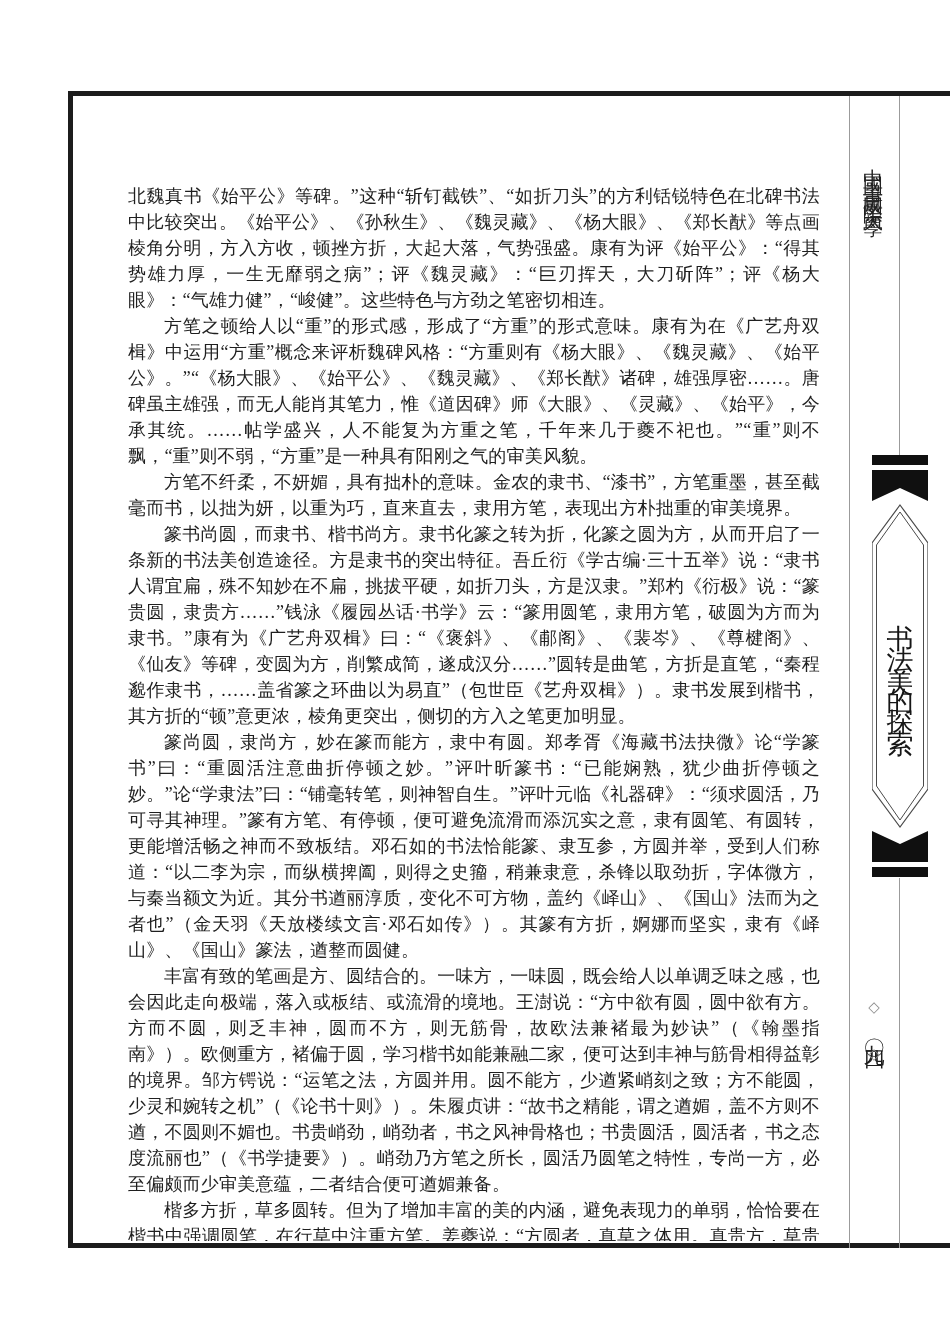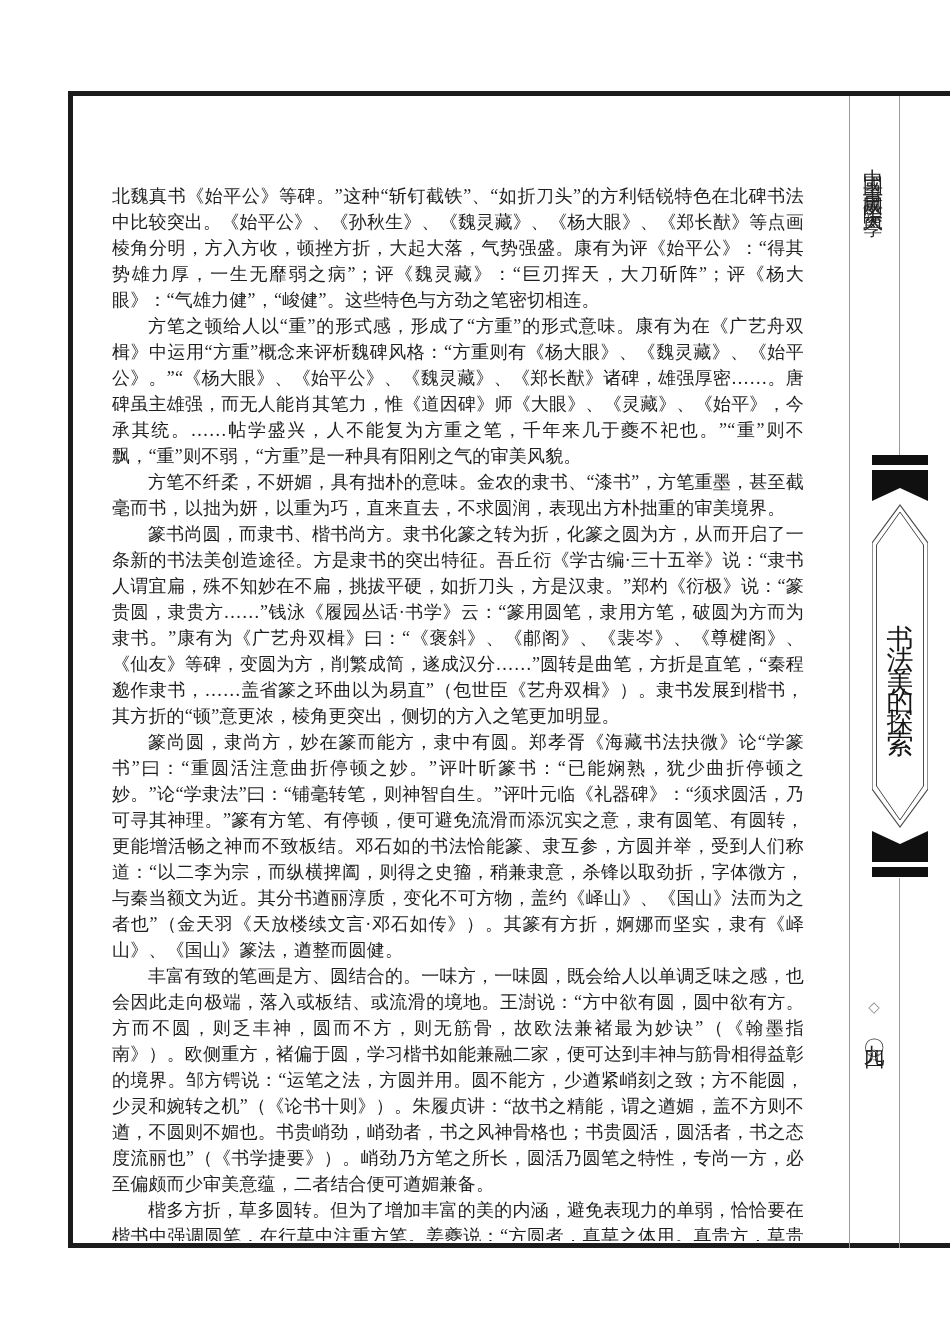--- a/index.html
+++ b/index.html
@@ -5,21 +5,21 @@
 <style>
   html,body{margin:0;padding:0;background:#ffffff;}
   #page{position:relative;width:950px;height:1344px;background:#ffffff;overflow:hidden;
         font-family:"Liberation Serif","DejaVu Serif",serif;color:#1f1f1f;}
 
   
   .frame{position:absolute;left:68px;top:91px;right:0;height:1157px;
          border:5px solid #1c1c1c;border-right:none;box-sizing:border-box;}
 
   
-  .text-area{position:absolute;left:112px;top:183px;width:692px;height:1058px;overflow:hidden;}
+  .text-area{position:absolute;left:128px;top:183px;width:692px;height:1058px;overflow:hidden;}
   .para{margin:0;font-size:18px;line-height:26px;text-align:justify;letter-spacing:0.2px;}
   .para.indent{text-indent:2em;}
 
   
   .vrule{position:absolute;width:1px;background:#9b9b9b;}
   .vrule-left{left:849px;top:96px;height:1152px;}
   .vrule-right-upper{left:899px;top:96px;height:359px;}
   .vrule-right-lower{left:899px;top:878px;height:370px;}
 
   
@@ -42,21 +42,21 @@
 </head>
 <body>
 
 <div id="page">
 
   <div class="frame"></div>
 
   <div class="text-area">
       <p class="para">北魏真书《始平公》等碑。”这种“斩钉截铁”、“如折刀头”的方利铦锐特色在北碑书法中比较突出。《始平公》、《孙秋生》、《魏灵藏》、《杨大眼》、《郑长猷》等点画棱角分明，方入方收，顿挫方折，大起大落，气势强盛。康有为评《始平公》：“得其势雄力厚，一生无靡弱之病”；评《魏灵藏》：“巨刃挥天，大刀斫阵”；评《杨大眼》：“气雄力健”，“峻健”。这些特色与方劲之笔密切相连。</p>
       <p class="para indent">方笔之顿给人以“重”的形式感，形成了“方重”的形式意味。康有为在《广艺舟双楫》中运用“方重”概念来评析魏碑风格：“方重则有《杨大眼》、《魏灵藏》、《始平公》。”“《杨大眼》、《始平公》、《魏灵藏》、《郑长猷》诸碑，雄强厚密……。唐碑虽主雄强，而无人能肖其笔力，惟《道因碑》师《大眼》、《灵藏》、《始平》，今承其统。……帖学盛兴，人不能复为方重之笔，千年来几于夔不祀也。”“重”则不飘，“重”则不弱，“方重”是一种具有阳刚之气的审美风貌。</p>
-      <p class="para indent">方笔不纤柔，不妍媚，具有拙朴的意味。金农的隶书、“漆书”，方笔重墨，甚至截毫而书，以拙为妍，以重为巧，直来直去，不求圆润，表现出方朴拙重的审美境界。</p>
+      <p class="para indent">方笔不纤柔，不妍媚，具有拙朴的意味。金农的隶书、“漆书”，方笔重墨，甚至截毫而书，以拙为妍，以重为巧，直来直去，隶用方笔，表现出方朴拙重的审美境界。</p>
       <p class="para indent">篆书尚圆，而隶书、楷书尚方。隶书化篆之转为折，化篆之圆为方，从而开启了一条新的书法美创造途径。方是隶书的突出特征。吾丘衍《学古编·三十五举》说：“隶书人谓宜扁，殊不知妙在不扁，挑拔平硬，如折刀头，方是汉隶。”郑杓《衍极》说：“篆贵圆，隶贵方……”钱泳《履园丛话·书学》云：“篆用圆笔，隶用方笔，破圆为方而为隶书。”康有为《广艺舟双楫》曰：“《褒斜》、《郙阁》、《裴岑》、《尊楗阁》、《仙友》等碑，变圆为方，削繁成简，遂成汉分……”圆转是曲笔，方折是直笔，“秦程邈作隶书，……盖省篆之环曲以为易直”（包世臣《艺舟双楫》）。隶书发展到楷书，其方折的“顿”意更浓，棱角更突出，侧切的方入之笔更加明显。</p>
       <p class="para indent">篆尚圆，隶尚方，妙在篆而能方，隶中有圆。郑孝胥《海藏书法抉微》论“学篆书”曰：“重圆活注意曲折停顿之妙。”评叶昕篆书：“已能娴熟，犹少曲折停顿之妙。”论“学隶法”曰：“铺毫转笔，则神智自生。”评叶元临《礼器碑》：“须求圆活，乃可寻其神理。”篆有方笔、有停顿，便可避免流滑而添沉实之意，隶有圆笔、有圆转，更能增活畅之神而不致板结。邓石如的书法恰能篆、隶互参，方圆并举，受到人们称道：“以二李为宗，而纵横捭阖，则得之史籀，稍兼隶意，杀锋以取劲折，字体微方，与秦当额文为近。其分书遒丽淳质，变化不可方物，盖约《峄山》、《国山》法而为之者也”（金天羽《天放楼续文言·邓石如传》）。其篆有方折，婀娜而坚实，隶有《峄山》、《国山》篆法，遒整而圆健。</p>
       <p class="para indent">丰富有致的笔画是方、圆结合的。一味方，一味圆，既会给人以单调乏味之感，也会因此走向极端，落入或板结、或流滑的境地。王澍说：“方中欲有圆，圆中欲有方。方而不圆，则乏丰神，圆而不方，则无筋骨，故欧法兼褚最为妙诀”（《翰墨指南》）。欧侧重方，褚偏于圆，学习楷书如能兼融二家，便可达到丰神与筋骨相得益彰的境界。邹方锷说：“运笔之法，方圆并用。圆不能方，少遒紧峭刻之致；方不能圆，少灵和婉转之机”（《论书十则》）。朱履贞讲：“故书之精能，谓之遒媚，盖不方则不遒，不圆则不媚也。书贵峭劲，峭劲者，书之风神骨格也；书贵圆活，圆活者，书之态度流丽也”（《书学捷要》）。峭劲乃方笔之所长，圆活乃圆笔之特性，专尚一方，必至偏颇而少审美意蕴，二者结合便可遒媚兼备。</p>
       <p class="para indent">楷多方折，草多圆转。但为了增加丰富的美的内涵，避免表现力的单弱，恰恰要在楷书中强调圆笔，在行草中注重方笔。姜夔说：“方圆者，真草之体用。真贵方，草贵圆。方者参</p>
     </div>
 
   <div class="vrule vrule-left"></div>
   <div class="vrule vrule-right-upper"></div>
   <div class="vrule vrule-right-lower"></div>
 

